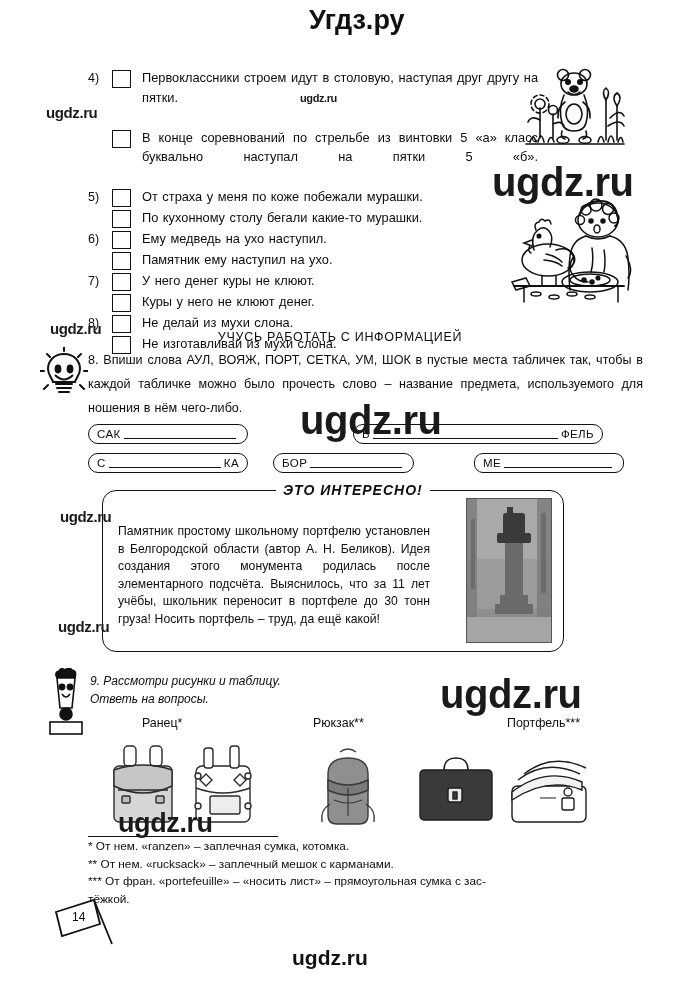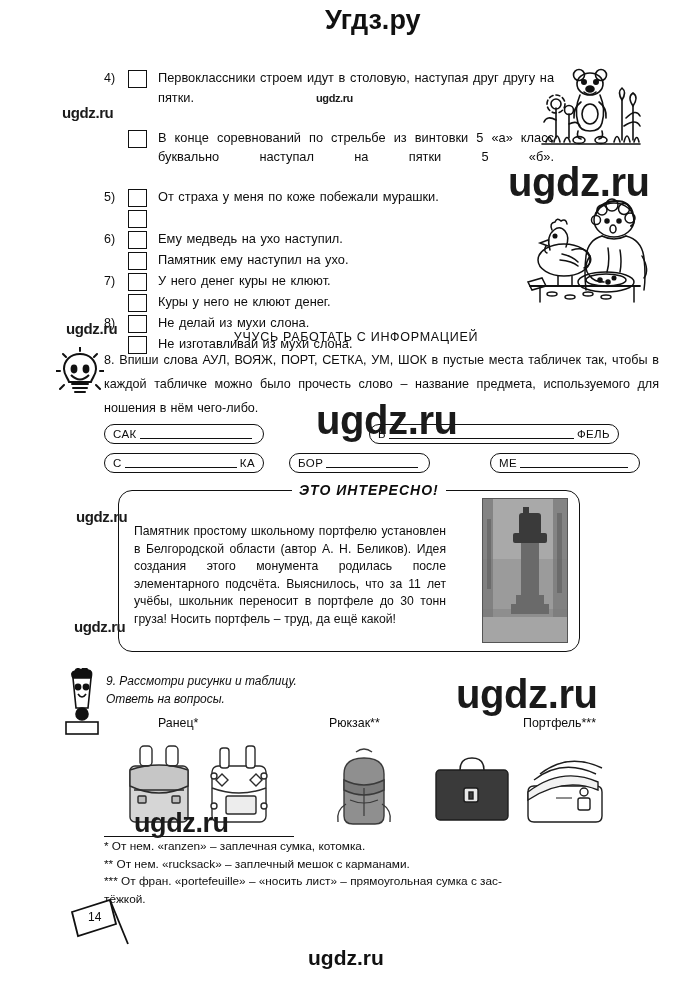--- a/index.html
+++ b/index.html
@@ -4,21 +4,21 @@
 <style>
   html,body{margin:0;padding:0;}
   body{
     width:680px;height:984px;
     background:#ffffff;
     font-family:"Liberation Sans", sans-serif;
     color:#0d0d0d;
     position:relative;
     overflow:hidden;
   }
-  .page{position:absolute;inset:0;margin-left:16px;}
+  .page{position:absolute;inset:0;}
 
   
   .wm{
     position:absolute;
     font-weight:bold;
     color:#1a1a1a;
     white-space:nowrap;
     pointer-events:none;
     z-index:40;
     letter-spacing:-0.4px;
@@ -158,20 +158,21 @@
     </div>
 
     <div class="ex-row">
       <div class="ex-num">5)</div>
       <div class="ex-box"></div>
       <div class="ex-txt">От страха у меня по коже побежали мурашки.</div>
     </div>
     <div class="ex-row">
       <div class="ex-num"></div>
       <div class="ex-box"></div>
+      <div class="ex-txt">По кухонному столу бегали какие-то мурашки.</div>
     </div>
 
     <div class="ex-row">
       <div class="ex-num">6)</div>
       <div class="ex-box"></div>
       <div class="ex-txt">Ему медведь на ухо наступил.</div>
     </div>
     <div class="ex-row">
       <div class="ex-num"></div>
       <div class="ex-box"></div>
@@ -330,21 +331,21 @@
         <span class="lbl">С</span>
         <span class="fill"></span>
         <span class="lbl">КА</span>
       </div>
       <div style="width:25px;"></div>
       <div class="tab" style="width:141px;">
         <span class="lbl">БОР</span>
         <span class="fill"></span>
       </div>
       <div style="width:60px;"></div>
-      <div class="tab" style="width:150px;">
+      <div class="tab" style="width:150px;border-radius:9px;">
         <span class="lbl">МЕ</span>
         <span class="fill"></span>
       </div>
     </div>
   </div>
 
   <div class="interesting"></div>
   <div class="int-title">ЭТО  ИНТЕРЕСНО!</div>
   <div class="int-text">Памятник простому школьному портфелю установлен в Белгородской области (автор А. Н. Беликов). Идея создания этого монумента родилась после элементарного подсчёта. Выяснилось, что за 11 лет учёбы, школьник переносит в портфеле до 30 тонн груза! Носить портфель – труд, да ещё какой!</div>
   <div class="monument">

